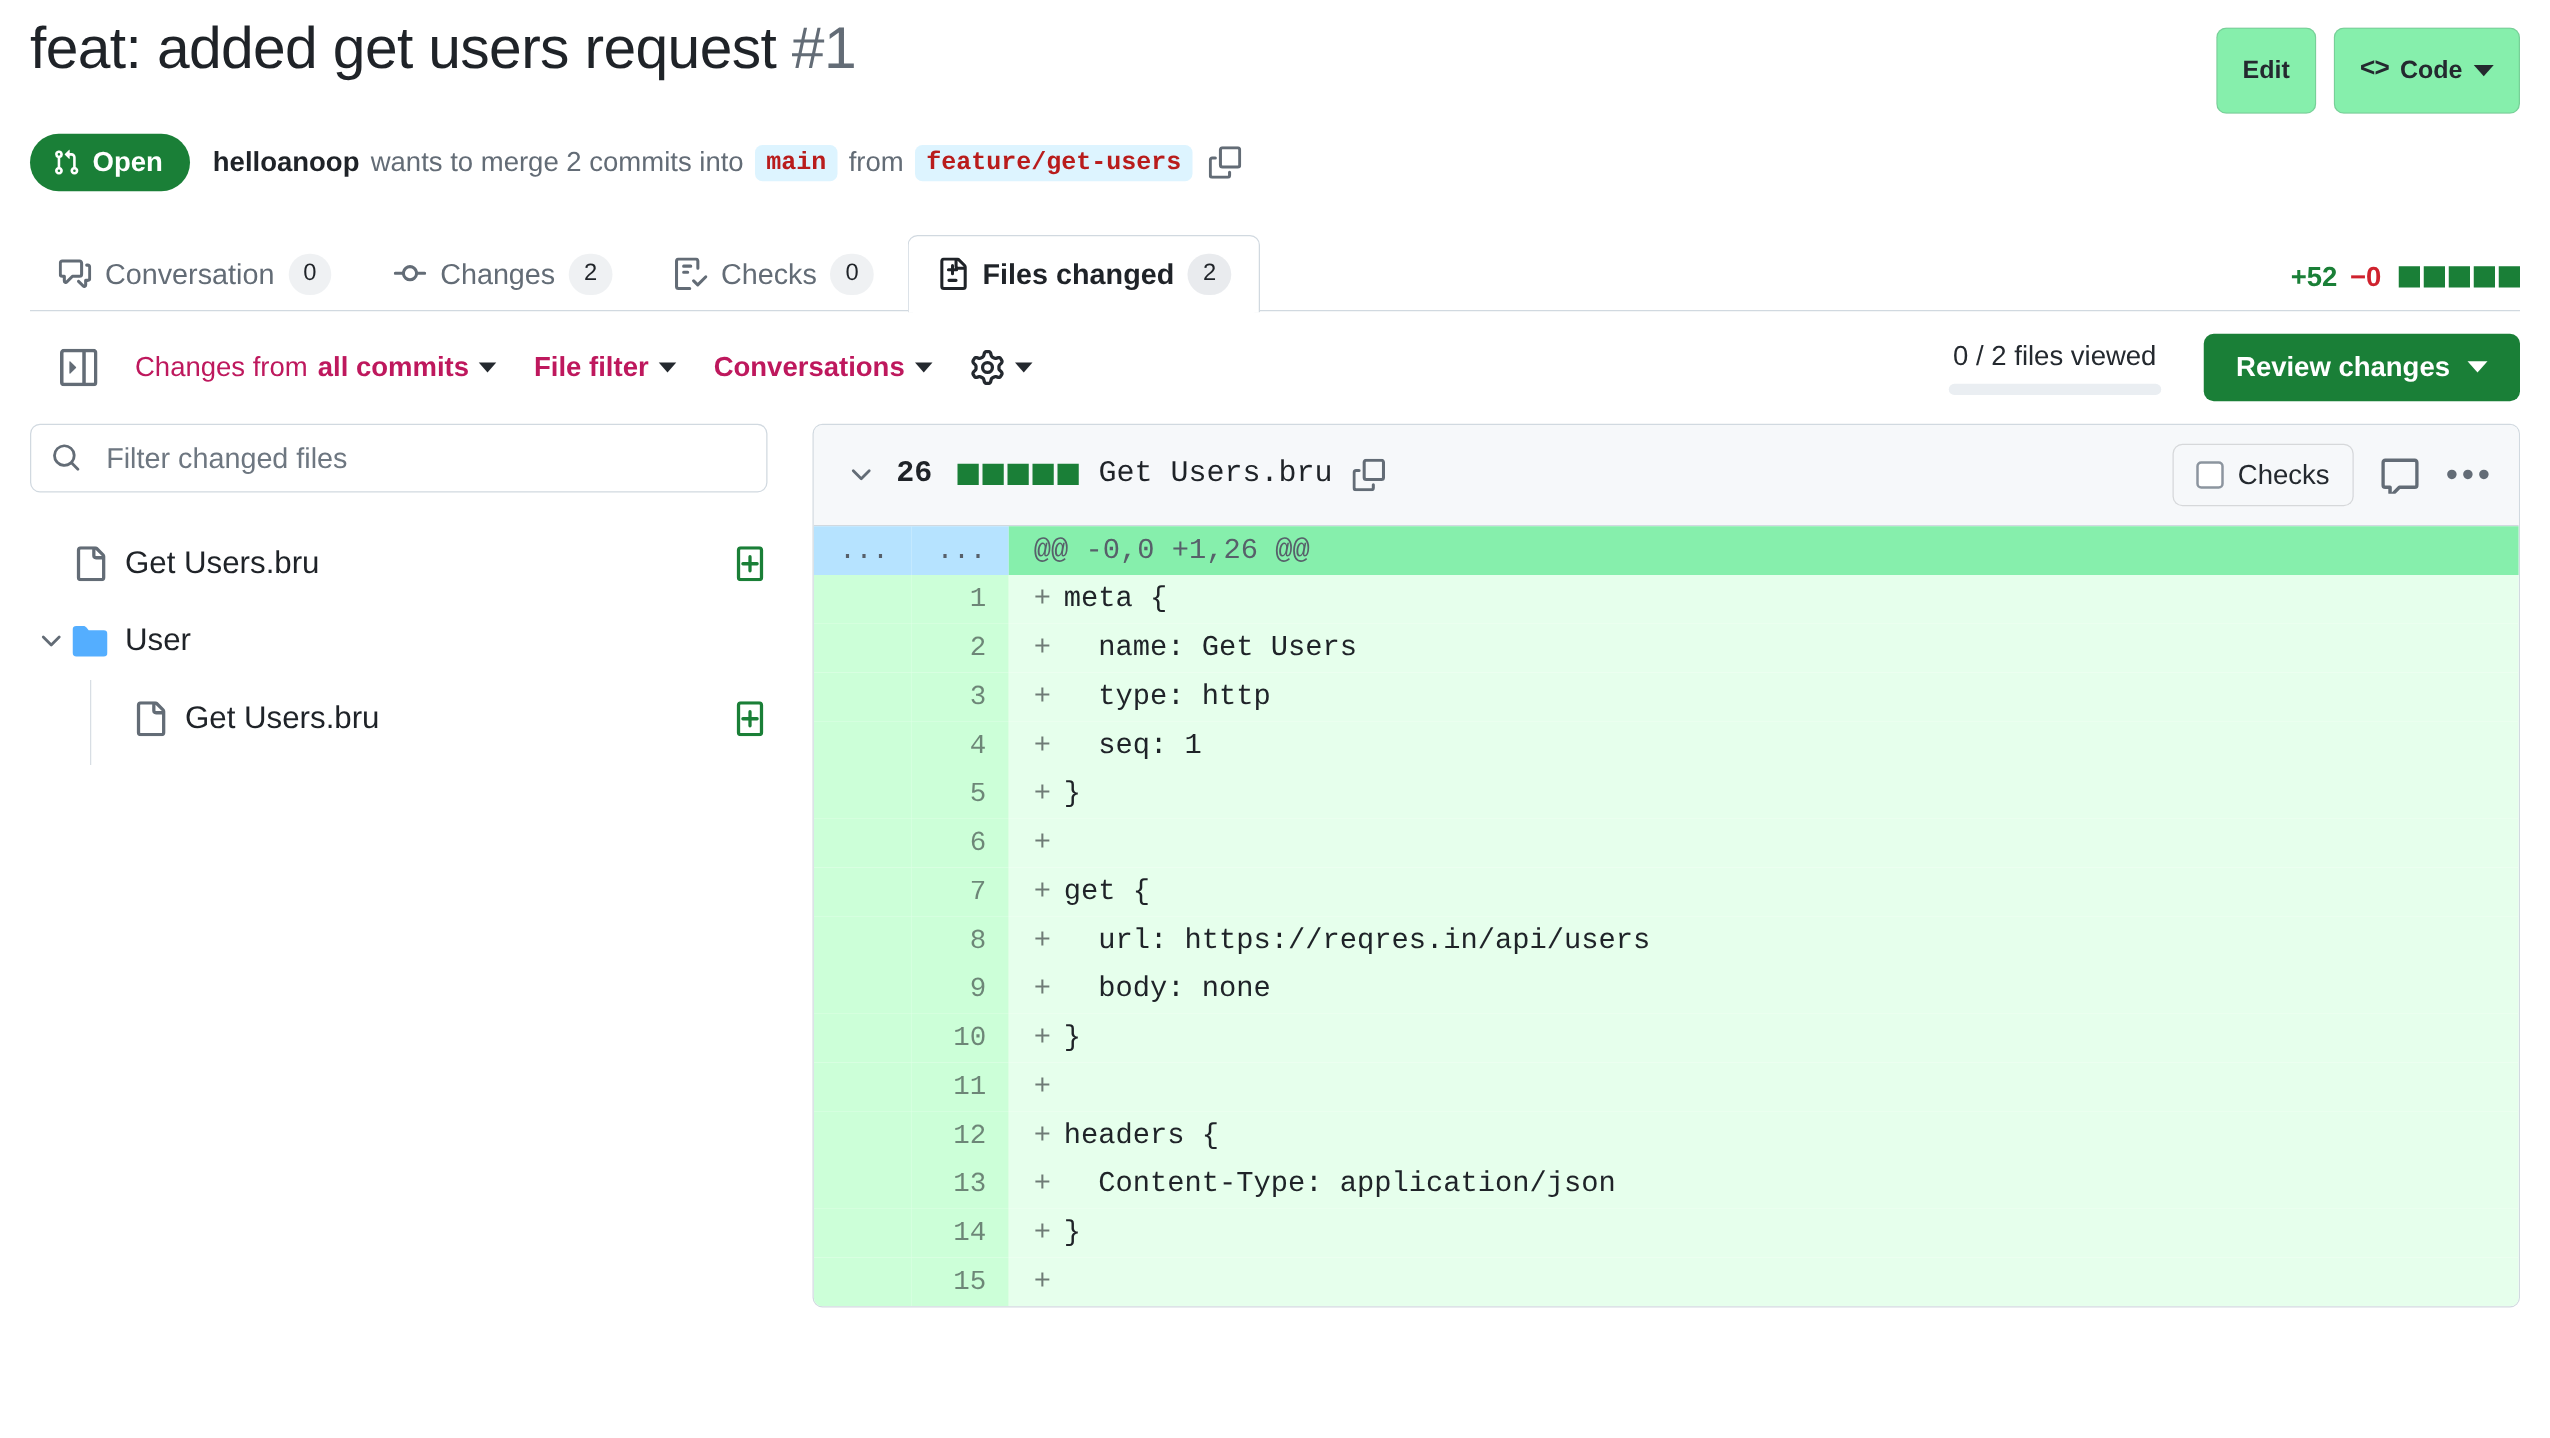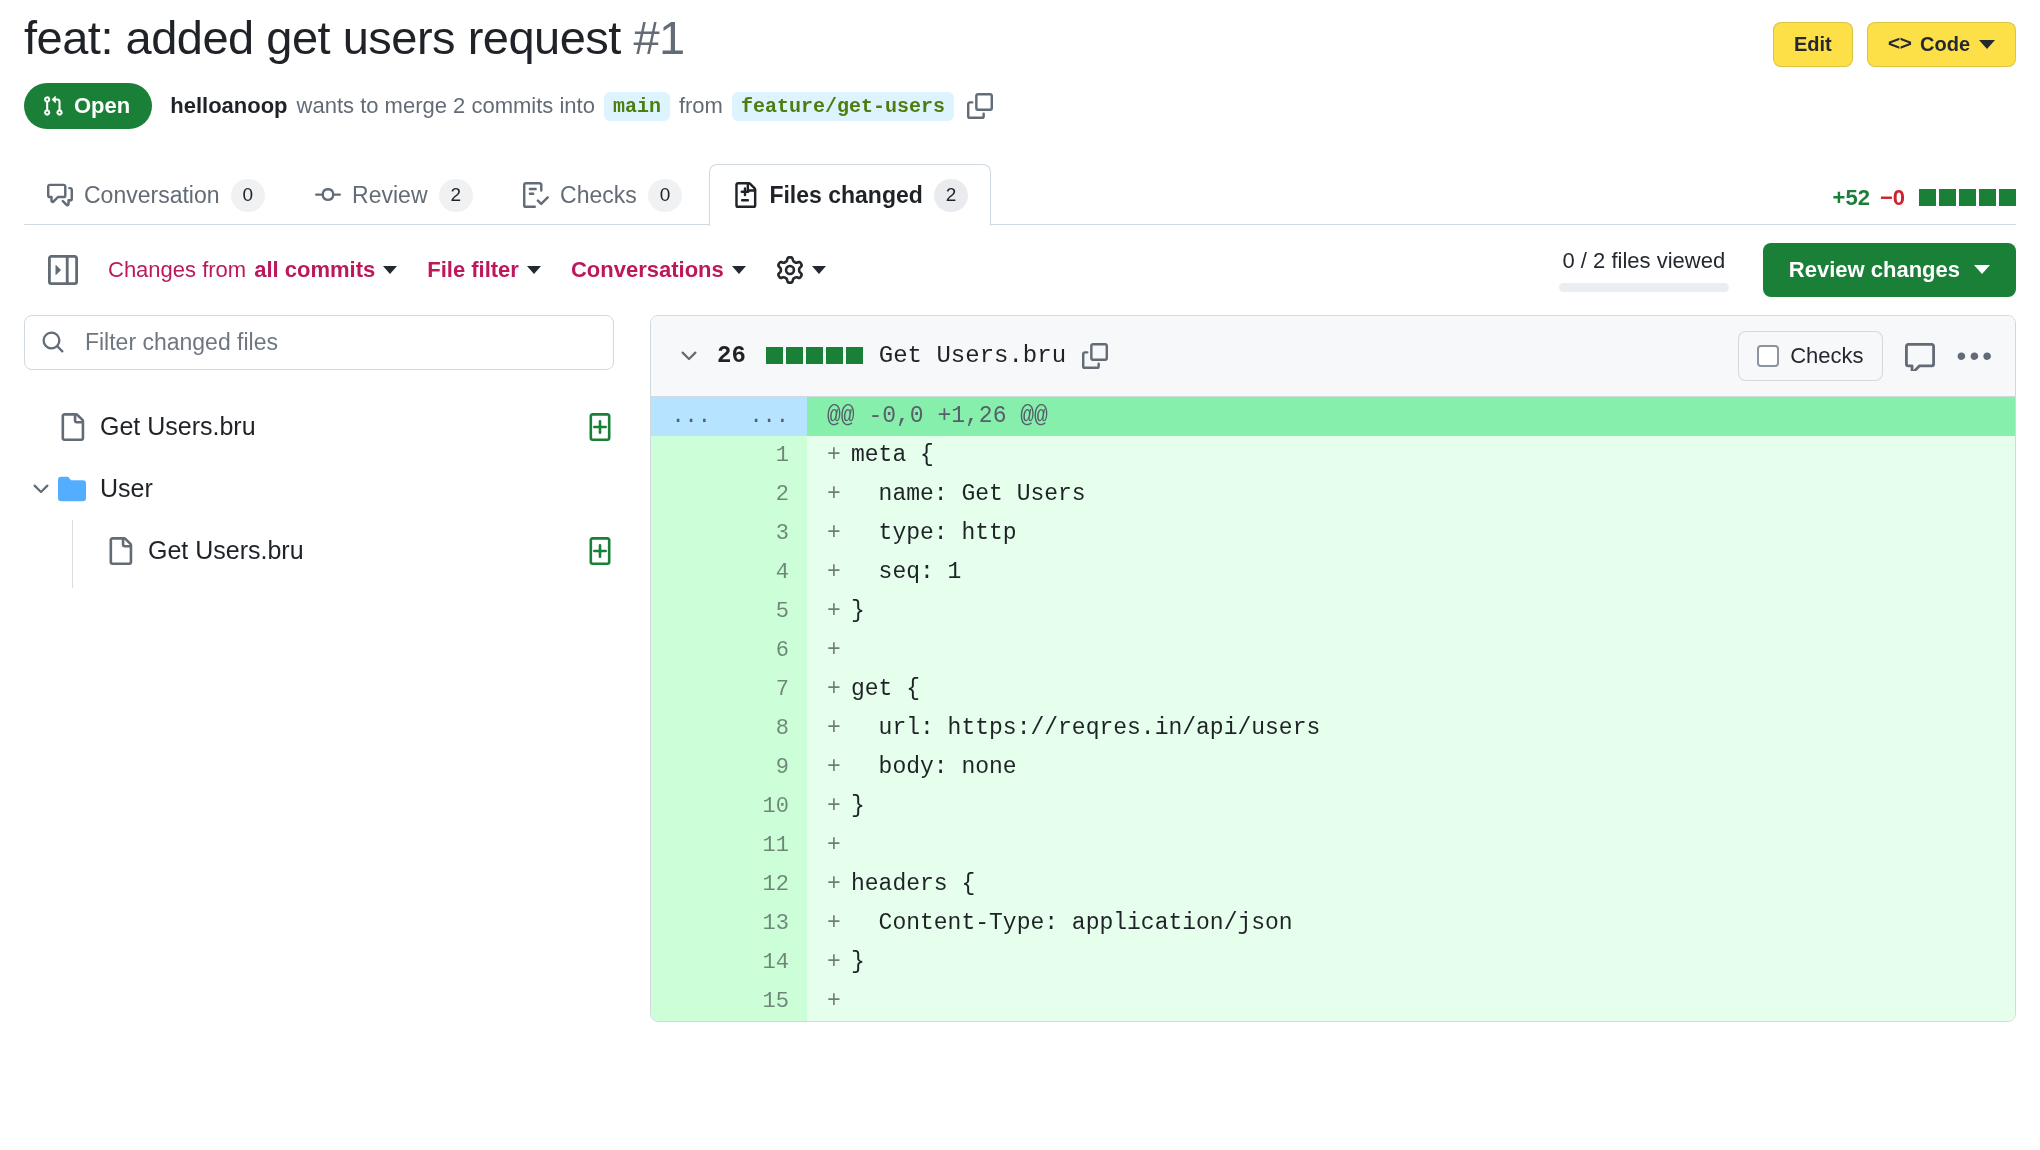--- a/index.html
+++ b/index.html
@@ -16,42 +16,42 @@
   .pr-header { padding: 10px 24px 0 24px; }
   .title-row { display: flex; align-items: flex-start; justify-content: space-between; }
   .pr-title {
     font-size: 47px; line-height: 1.2; font-weight: 400;
     letter-spacing: -0.5px; color: #1f2328; white-space: nowrap;
   }
   .pr-number { color: #636c76; font-weight: 400; }
   .title-actions { display: flex; gap: 14px; align-items: center; padding-top: 12px; }
   .btn {
     border: 1px solid rgba(31,35,40,0.15);
-    background: #fde047;
+    background: #86efac;
     border-radius: 8px;
     font-size: 20px; font-weight: 600; color: #24292f;
-    padding: 10px 20px;
+    padding: 22px 20px;
     display: flex; align-items: center; gap: 9px;
     cursor: pointer; white-space: nowrap;
   }
   .code-glyph { font-family: "Liberation Mono", monospace; font-weight: 700; font-size: 21px; letter-spacing: -1px; }
   .caret { width: 0; height: 0; border-left: 8px solid transparent; border-right: 8px solid transparent; border-top: 9px solid #24292f; }
 
   
   .meta-row { display: flex; align-items: center; gap: 18px; margin-top: 16px; }
   .state-badge {
     background: #1a7f37; color: #fff;
     border-radius: 999px; padding: 10px 22px 10px 18px;
     font-size: 22px; font-weight: 600;
     display: flex; align-items: center; gap: 10px;
   }
   .meta-text { font-size: 22px; color: #636c76; display: flex; align-items: center; gap: 9px; flex-wrap: nowrap; }
   .meta-text .author { color: #1f2328; font-weight: 600; }
   .branch-chip {
-    background: #ddf4ff; color: #4d7c0f;
+    background: #ddf4ff; color: #b91c1c;
     font-family: "Liberation Mono", monospace;
     font-size: 20px; font-weight: 600;
     border-radius: 6px; padding: 3px 9px;
     white-space: nowrap;
   }
   .copy-icon-btn { display: flex; align-items: center; cursor: pointer; margin-left: 4px; }
 
   
   .tabs-wrap {
     margin-top: 34px; padding: 0 24px;
@@ -231,21 +231,21 @@
           <path d="M1.75 1h8.5c.966 0 1.75.784 1.75 1.75v5.5A1.75 1.75 0 0 1 10.25 10H7.061l-2.574 2.573A1.458 1.458 0 0 1 2 11.543V10h-.25A1.75 1.75 0 0 1 0 8.25v-5.5C0 1.784.784 1 1.75 1ZM1.5 2.75v5.5c0 .138.112.25.25.25h1a.75.75 0 0 1 .75.75v2.19l2.72-2.72a.749.749 0 0 1 .53-.22h3.5a.25.25 0 0 0 .25-.25v-5.5a.25.25 0 0 0-.25-.25h-8.5a.25.25 0 0 0-.25.25Zm13 2a.25.25 0 0 0-.25-.25h-.5a.75.75 0 0 1 0-1.5h.5c.966 0 1.75.784 1.75 1.75v5.5A1.75 1.75 0 0 1 14.25 12H14v1.543a1.458 1.458 0 0 1-2.487 1.03L9.22 12.28a.749.749 0 0 1 .326-1.275.749.749 0 0 1 .734.215l2.22 2.22v-2.19a.75.75 0 0 1 .75-.75h1a.25.25 0 0 0 .25-.25Z"></path>
         </svg>
         <span>Conversation</span>
         <span class="counter">0</span>
       </div>
 
       <div class="tab">
         <svg width="26" height="26" viewBox="0 0 16 16" fill="#636c76">
           <path d="M11.93 8.5a4.002 4.002 0 0 1-7.86 0H.75a.75.75 0 0 1 0-1.5h3.32a4.002 4.002 0 0 1 7.86 0h3.32a.75.75 0 0 1 0 1.5Zm-1.43-.75a2.5 2.5 0 1 0-5 0 2.5 2.5 0 0 0 5 0Z"></path>
         </svg>
-        <span>Review</span>
+        <span>Changes</span>
         <span class="counter">2</span>
       </div>
 
       <div class="tab">
         <svg width="26" height="26" viewBox="0 0 16 16" fill="#636c76">
           <path d="M1.75 0h8.5C11.216 0 12 .784 12 1.75v3.5a.75.75 0 0 1-1.5 0v-3.5a.25.25 0 0 0-.25-.25h-8.5a.25.25 0 0 0-.25.25v12.5c0 .138.112.25.25.25h5.5a.75.75 0 0 1 0 1.5h-5.5A1.75 1.75 0 0 1 0 14.25V1.75C0 .784.784 0 1.75 0ZM3.5 4.25a.75.75 0 0 1 .75-.75h3.5a.75.75 0 0 1 0 1.5h-3.5a.75.75 0 0 1-.75-.75Zm0 3a.75.75 0 0 1 .75-.75h2a.75.75 0 0 1 0 1.5h-2a.75.75 0 0 1-.75-.75Zm12.22 1.72a.75.75 0 0 1 0 1.06l-4 4a.75.75 0 0 1-1.06 0l-2-2a.75.75 0 1 1 1.06-1.06l1.47 1.47 3.47-3.47a.75.75 0 0 1 1.06 0Z"></path>
         </svg>
         <span>Checks</span>
         <span class="counter">0</span>
       </div>

